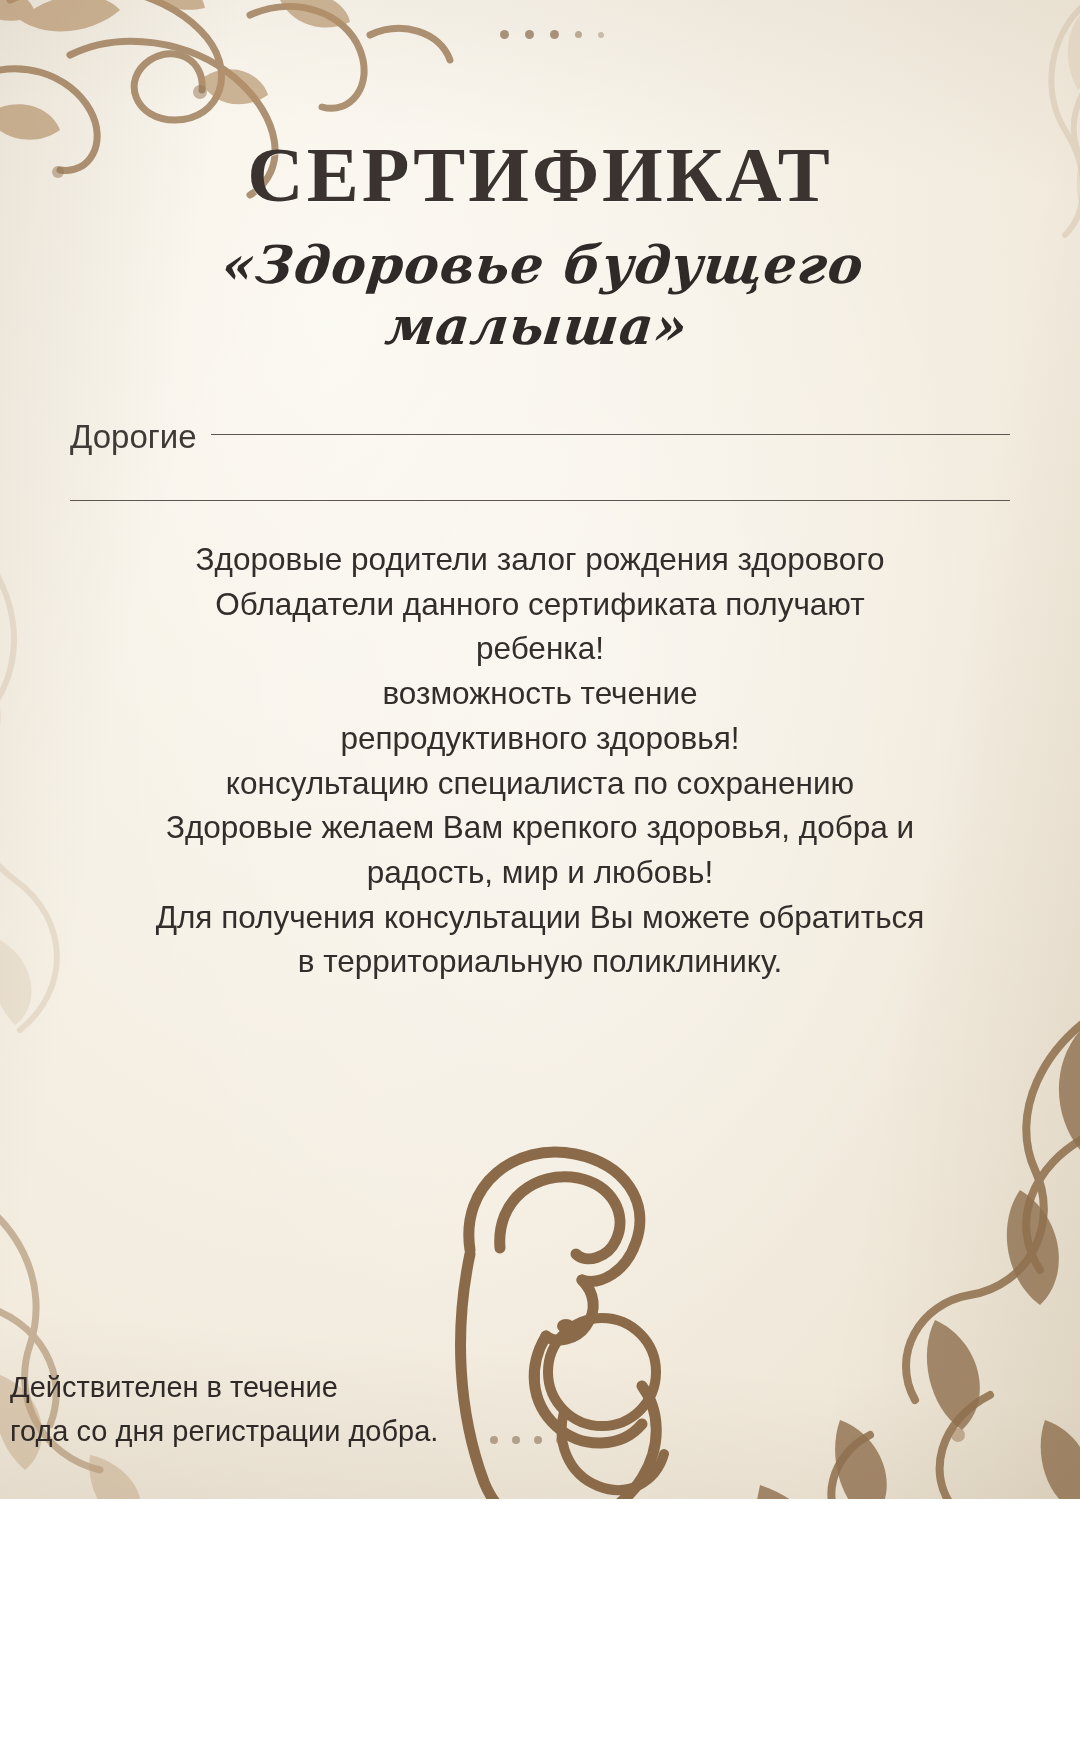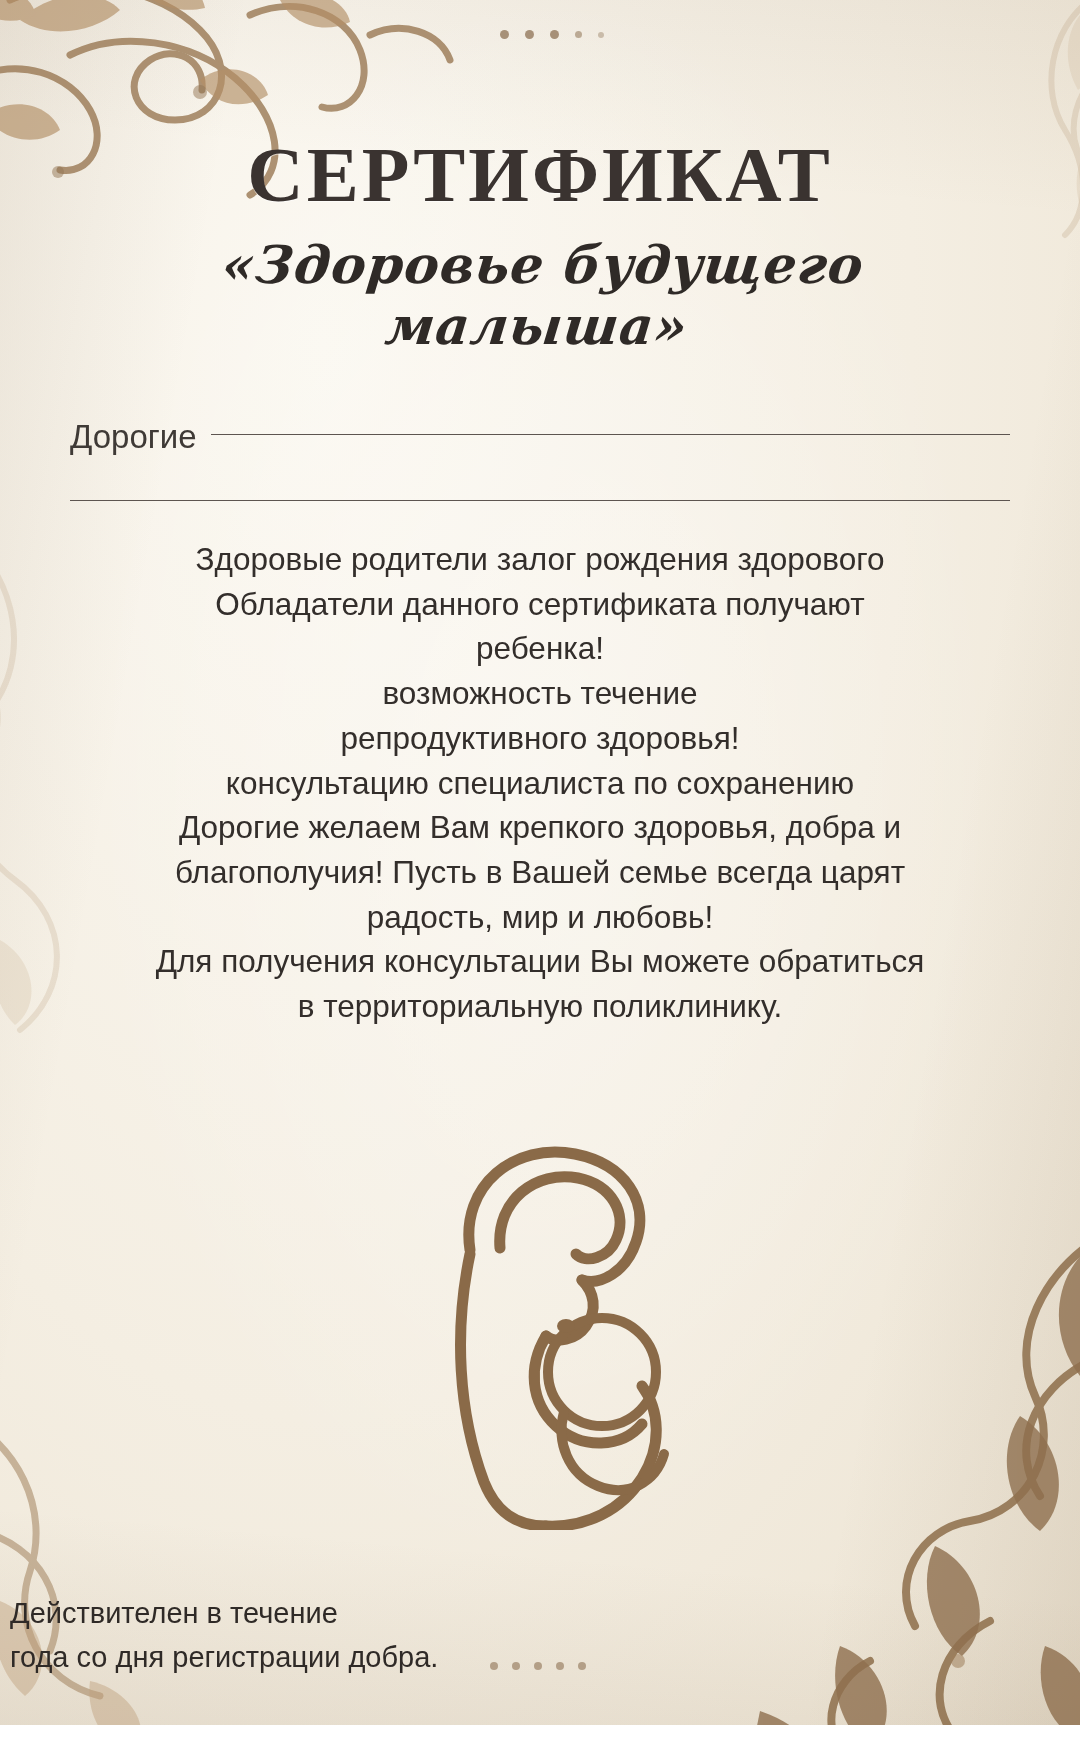--- a/index.html
+++ b/index.html
@@ -10,21 +10,21 @@
   body {
     width: 1080px;
     height: 1747px;
     overflow: hidden;
     font-family: "Liberation Sans", sans-serif;
   }
 
   #certificate {
     position: relative;
     width: 1080px;
-    height: 1725px;
+    height: 1499px;
     background:
       radial-gradient(ellipse at 30% 20%, #fbf8f1 0%, #f4eee2 55%, #ece3d2 100%);
     overflow: hidden;
   }
 
   
   .paper-vignette {
     position: absolute;
     inset: 0;
     pointer-events: none;
@@ -271,22 +271,21 @@
     </div>
     <div class="dear-line-2"></div>
 
     <div class="body-text">
       <p>Здоровые родители залог рождения здорового</p>
       <p>Обладатели данного сертификата получают</p>
       <p>ребенка!</p>
       <p>возможность течение</p>
       <p>репродуктивного здоровья!</p>
       <p>консультацию специалиста по сохранению</p>
-      <p>Дорогие желаем Вам крепкого здоровья, добра и</p>
-      <p>благополучия! Пусть в Вашей семье всегда царят</p>
+      <p>Здоровые желаем Вам крепкого здоровья, добра и</p>
       <p>радость, мир и любовь!</p>
       <p>Для получения консультации Вы можете обратиться</p>
       <p>в территориальную поликлинику.</p>
     </div>
   </div>
 
   <div class="emblem">
     <svg width="380" height="400" viewBox="0 0 380 400" xmlns="http://www.w3.org/2000/svg">
       <g fill="none" stroke="#8a6a48" stroke-width="11" stroke-linecap="round" stroke-linejoin="round">
 

